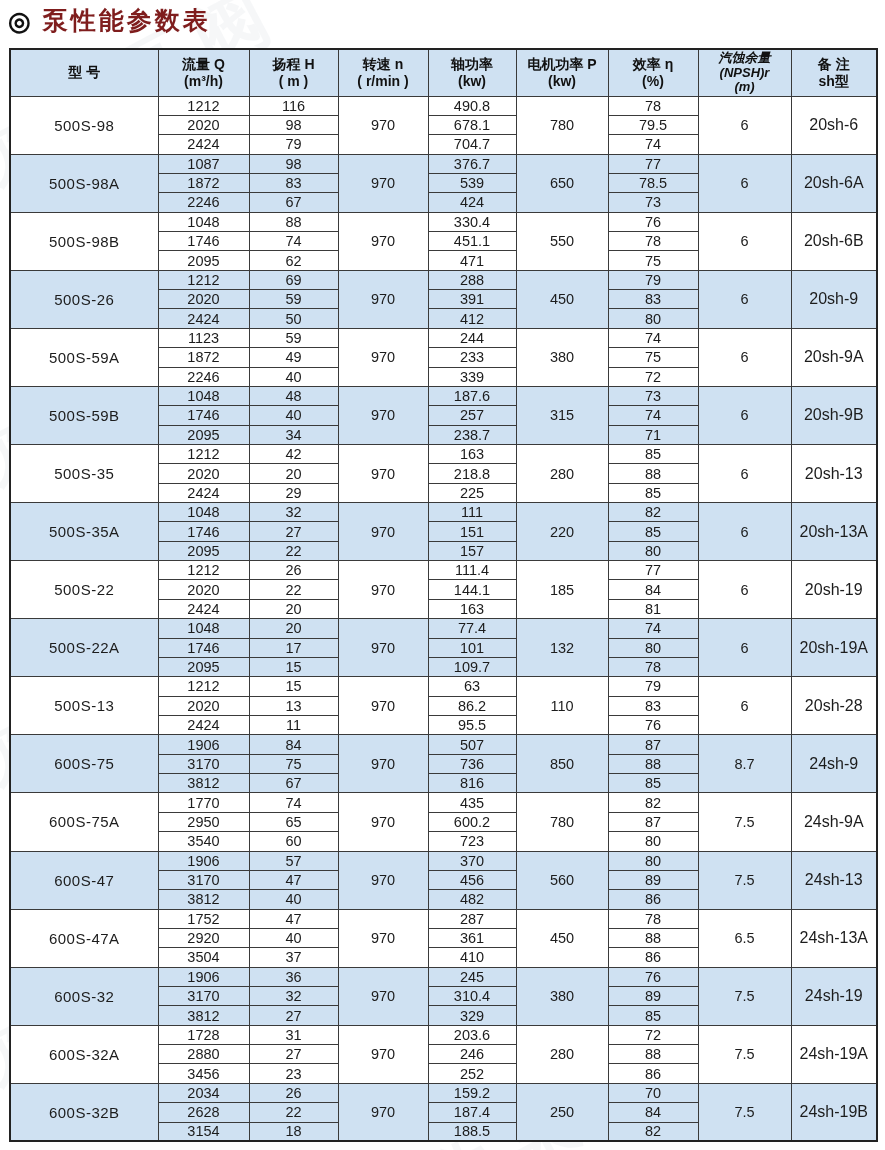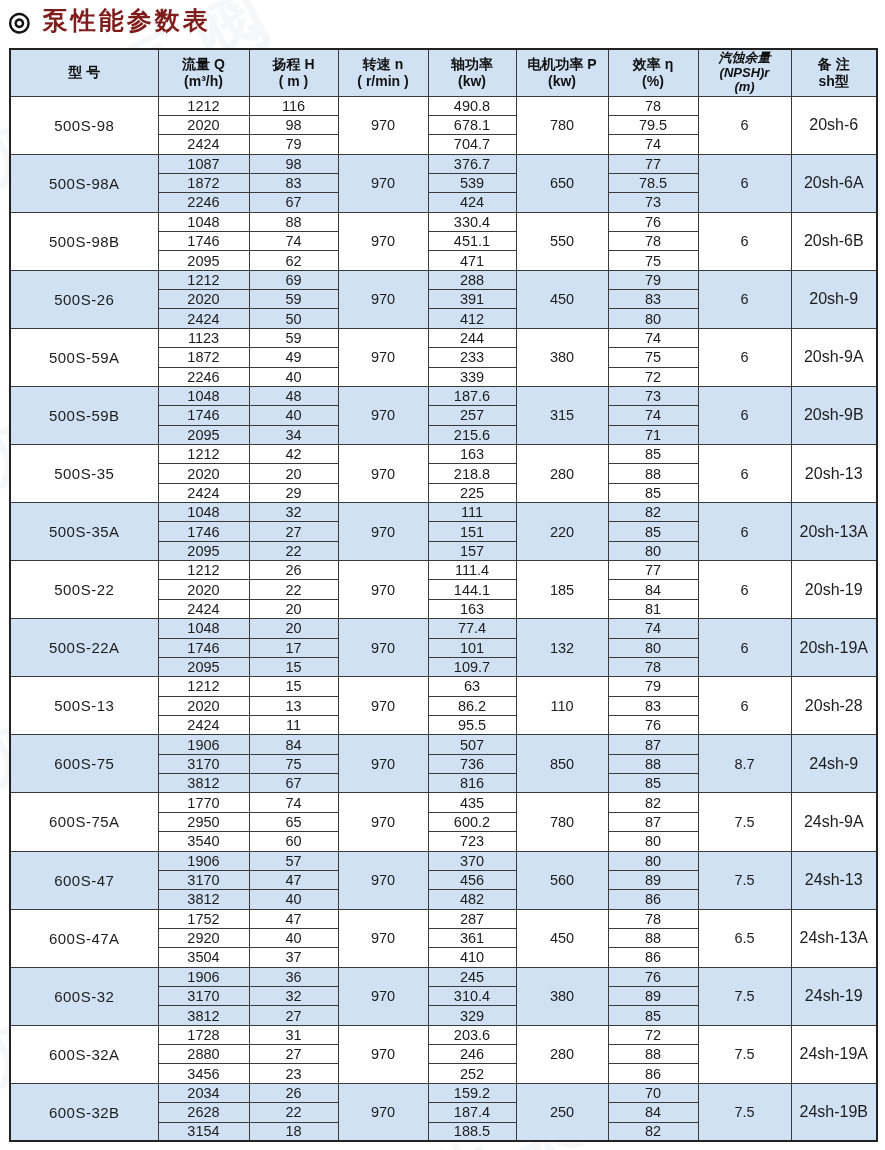--- a/index.html
+++ b/index.html
@@ -299,21 +299,21 @@
         </tr>
         <tr class="alt sub">
           <td class="flow-cell">1746</td>
           <td class="head-cell">40</td>
           <td class="shaft-cell">257</td>
           <td class="eff-cell">74</td>
         </tr>
         <tr class="alt sub">
           <td class="flow-cell">2095</td>
           <td class="head-cell">34</td>
-          <td class="shaft-cell">215.6</td>
+          <td class="shaft-cell">238.7</td>
           <td class="eff-cell">71</td>
         </tr>
         <tr class=" group-start">
           <td rowspan="3" class="model-cell">500S-35</td>
           <td class="flow-cell">1212</td>
           <td class="head-cell">42</td>
           <td rowspan="3" class="speed-cell">970</td>
           <td class="shaft-cell">163</td>
           <td rowspan="3" class="motor-cell">280</td>
           <td class="eff-cell">85</td>

